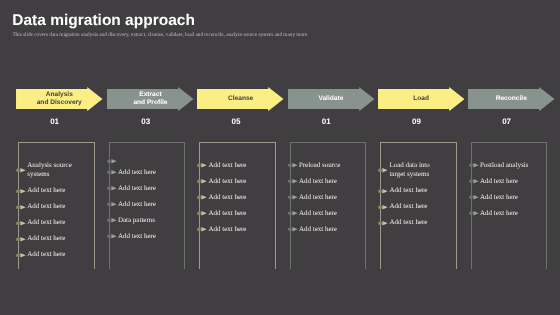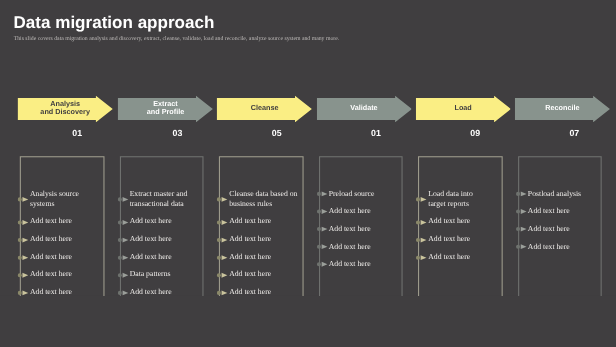--- a/index.html
+++ b/index.html
@@ -19,28 +19,28 @@
   .stage{position:absolute;top:0;width:86.5px;height:315px;}
   .arrow{position:absolute;left:0;top:86.5px;width:86.5px;height:24.2px;}
   .arrow svg{display:block;}
   .arrow-label{position:absolute;left:0;top:0;width:86.5px;height:24.2px;
      display:flex;align-items:center;justify-content:center;
      font-size:6.6px;font-weight:bold;line-height:8px;text-align:center;
      white-space:pre-line;}
   .arrow-label.dark{color:#403E40;}
   .arrow-label.light{color:#FFFFFF;}
   .num{position:absolute;left:18.6px;top:117.6px;width:40px;font-size:8px;
-       line-height:8px;font-weight:bold;color:#FFFFFF;text-align:right;}
+       line-height:8px;font-weight:bold;color:#FFFFFF;text-align:center;}
 
   .box{position:absolute;top:142.2px;left:2px;height:134.6px;width:76.6px;
        border:0.8px solid;box-sizing:border-box;}
   .box.yellow{border-color:#9C9A8B;}
   .box.grey{border-color:#6E706E;}
 
-  ul.bullets{position:absolute;left:0;top:11px;margin:0;list-style:none;
+  ul.bullets{position:absolute;left:0;top:0;margin:0;list-style:none;
            padding:17.9px 0 0 8.2px;width:64px;box-sizing:content-box;}
   ul.bullets.narrow{width:56px;}
   li.bullet{position:relative;display:block;margin:0 0 6.8px 0;padding:0;
           font-family:"Liberation Serif",serif;font-size:7px;
           color:#F0EEEB;line-height:9.2px;}
   li.bullet:last-child{margin-bottom:0;}
   .bdot{position:absolute;left:-11.1px;top:50%;margin-top:-3.25px;line-height:0;}
 </style>
 </head>
 <body>
@@ -130,21 +130,20 @@
       <div class="num">03</div>
       <div class="box grey" style="left:1.5px">
         <ul class="bullets">
           <li class="bullet">
             <span class="bdot">
               <svg width="10.5" height="6.5" viewBox="0 0 10.5 6.5">
                   <circle cx="1.95" cy="3.25" r="1.85" fill="#6E726E"></circle>
                   <path d="M4.4 1.05 L9.7 3.25 L4.4 5.45 Z" fill="#9A9E99"></path>
                 </svg>
             </span>
-            <span class="bullet-text">Extract master and transactional data</span>
           </li>
           <li class="bullet">
             <span class="bdot">
               <svg width="10.5" height="6.5" viewBox="0 0 10.5 6.5">
                   <circle cx="1.95" cy="3.25" r="1.85" fill="#6E726E"></circle>
                   <path d="M4.4 1.05 L9.7 3.25 L4.4 5.45 Z" fill="#9A9E99"></path>
                 </svg>
             </span>
             <span class="bullet-text">Add text here</span>
           </li>
@@ -197,29 +196,20 @@
       <div class="num">05</div>
       <div class="box yellow" style="left:1.8px">
         <ul class="bullets">
           <li class="bullet">
             <span class="bdot">
               <svg width="10.5" height="6.5" viewBox="0 0 10.5 6.5">
                   <circle cx="1.95" cy="3.25" r="1.85" fill="#8A8869"></circle>
                   <path d="M4.4 1.05 L9.7 3.25 L4.4 5.45 Z" fill="#C9C39C"></path>
                 </svg>
             </span>
-            <span class="bullet-text">Cleanse data based on business rules</span>
-          </li>
-          <li class="bullet">
-            <span class="bdot">
-              <svg width="10.5" height="6.5" viewBox="0 0 10.5 6.5">
-                  <circle cx="1.95" cy="3.25" r="1.85" fill="#8A8869"></circle>
-                  <path d="M4.4 1.05 L9.7 3.25 L4.4 5.45 Z" fill="#C9C39C"></path>
-                </svg>
-            </span>
             <span class="bullet-text">Add text here</span>
           </li>
           <li class="bullet">
             <span class="bdot">
               <svg width="10.5" height="6.5" viewBox="0 0 10.5 6.5">
                   <circle cx="1.95" cy="3.25" r="1.85" fill="#8A8869"></circle>
                   <path d="M4.4 1.05 L9.7 3.25 L4.4 5.45 Z" fill="#C9C39C"></path>
                 </svg>
             </span>
             <span class="bullet-text">Add text here</span>
@@ -322,21 +312,21 @@
       <div class="num">09</div>
       <div class="box yellow" style="left:2.4px">
         <ul class="bullets narrow">
           <li class="bullet">
             <span class="bdot">
               <svg width="10.5" height="6.5" viewBox="0 0 10.5 6.5">
                   <circle cx="1.95" cy="3.25" r="1.85" fill="#8A8869"></circle>
                   <path d="M4.4 1.05 L9.7 3.25 L4.4 5.45 Z" fill="#C9C39C"></path>
                 </svg>
             </span>
-            <span class="bullet-text">Load data into target reports</span>
+            <span class="bullet-text">Load data into target systems</span>
           </li>
           <li class="bullet">
             <span class="bdot">
               <svg width="10.5" height="6.5" viewBox="0 0 10.5 6.5">
                   <circle cx="1.95" cy="3.25" r="1.85" fill="#8A8869"></circle>
                   <path d="M4.4 1.05 L9.7 3.25 L4.4 5.45 Z" fill="#C9C39C"></path>
                 </svg>
             </span>
             <span class="bullet-text">Add text here</span>
           </li>

